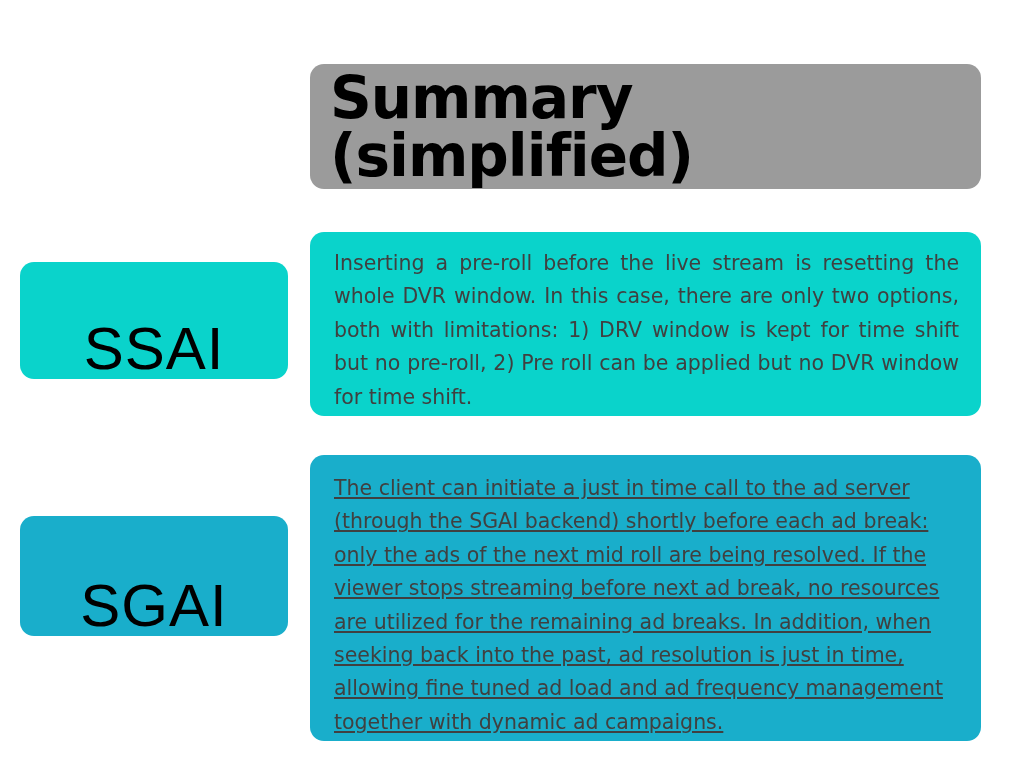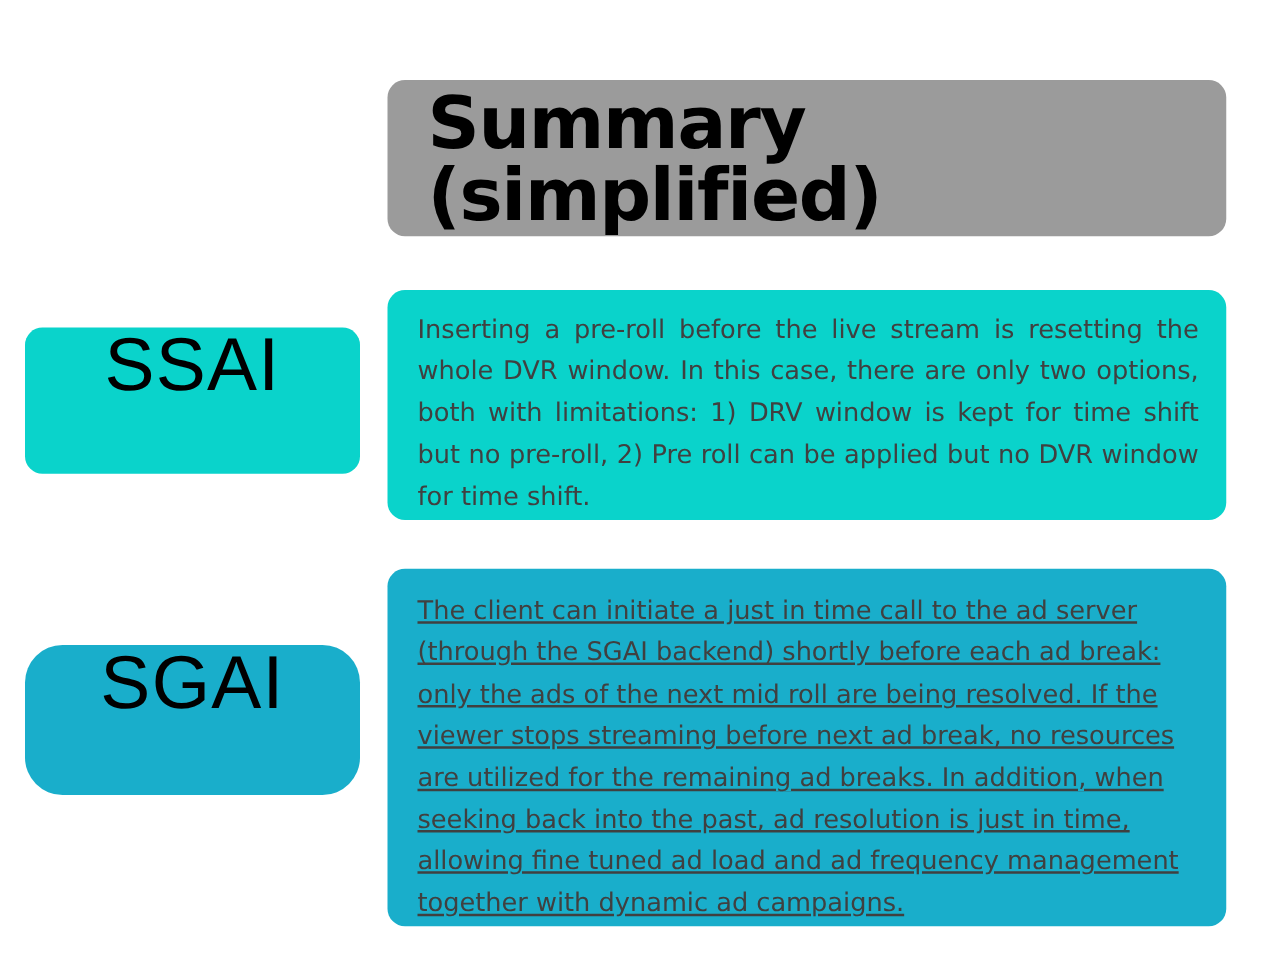--- a/index.html
+++ b/index.html
@@ -55,38 +55,38 @@
   .header-title {
     left: 310px;
     top: 64px;
     width: 671px;
     height: 125px;
     background: #9b9b9b;
     border-radius: 14px;
     display: flex;
     align-items: center;
     justify-content: center;
-    padding: 0 32px;
+    padding: 0 20px;
     box-sizing: border-box;
   }
   .header-title .txt {
     font-family: "DejaVu Sans", sans-serif;
     font-weight: bold;
     font-size: 58px;
     line-height: 1.0;
     letter-spacing: -1px;
     color: #000000;
   }
 
   
   .row-label {
     left: 20px;
     width: 268px;
     display: flex;
-    align-items: flex-start;
+    align-items: flex-end;
     justify-content: center;
     border-radius: 14px;
   }
   .row-label .txt {
     font-family: "Liberation Sans", sans-serif;
     font-weight: normal;
     font-size: 60px;
     line-height: 1.0;
     letter-spacing: 1px;
     color: #000000;
@@ -94,21 +94,20 @@
 
   #ssai-label {
     top: 262px;
     height: 117px;
     background: #0ad3cb;
   }
   #sgai-label {
     top: 516px;
     height: 120px;
     background: #19aecb;
-    border-radius: 30px;
   }
 
   
   .body-card {
     left: 310px;
     width: 671px;
     border-radius: 14px;
     box-sizing: border-box;
   }
   .body-card .txt {

